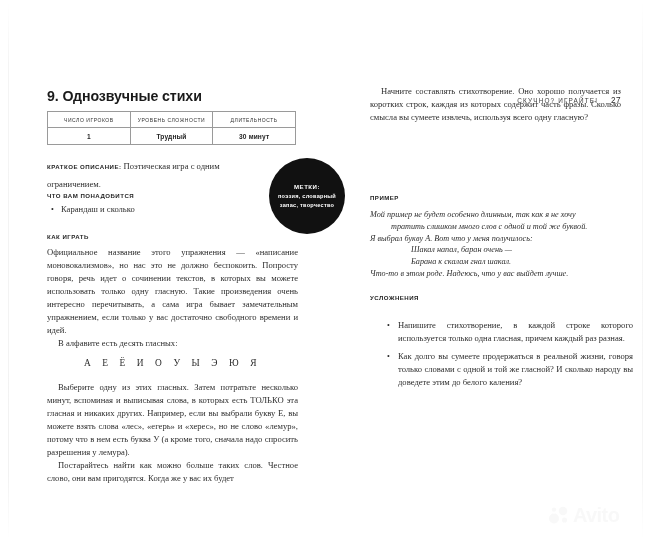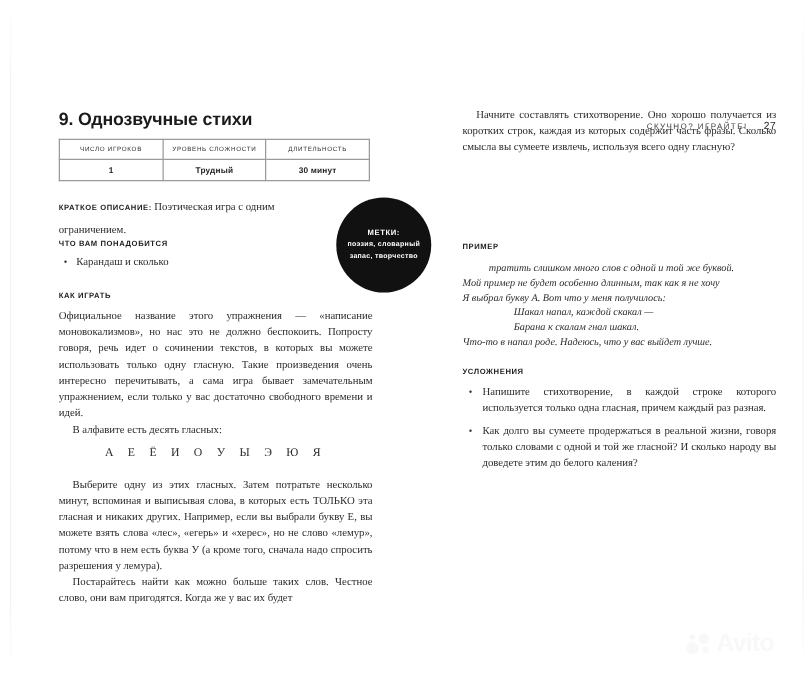--- a/index.html
+++ b/index.html
@@ -273,21 +273,21 @@
   #example-block .ex-hang  { padding-left: 21px; }
   #example-block .ex-verse { padding-left: 41px; }
 
   #harder-label { position: absolute; left: 0; top: 294px; }
 
   #harder-list {
     position: absolute;
     left: 0;
     top: 307px;
     width: 251px;
-    margin: 0;
+    margin: 12px;
     padding: 0;
     list-style: none;
   }
   #harder-list li {
     position: relative;
     padding-left: 16px;
     margin-bottom: 5px;
     font-family: "Liberation Serif", serif;
     font-size: 8.6px;
     line-height: 13px;
@@ -393,26 +393,26 @@
       <span class="header-pageno">27</span>
     </div>
 
     <div id="right-body-1">
       <p class="body-text indent">Начните составлять стихотворение. Оно хорошо получается из коротких строк, каждая из которых содержит часть фразы. Сколько смысла вы сумеете извлечь, используя всего одну гласную?</p>
     </div>
 
     <div id="example-label" class="sec-label">ПРИМЕР</div>
 
     <div id="example-block">
+      <div class="ex-line">Мой пример не будет особенно длинным, так как я не хочу</div>
       <div class="ex-line ex-hang">тратить слишком много слов с одной и той же буквой.</div>
-      <div class="ex-line">Мой пример не будет особенно длинным, так как я не хочу</div>
       <div class="ex-line">Я выбрал букву А. Вот что у меня получилось:</div>
-      <div class="ex-line ex-verse">Шакал напал, каждой скакал —</div>
+      <div class="ex-line ex-verse">Шакал напал, баран очень —</div>
       <div class="ex-line ex-verse">Барана к скалам гнал шакал.</div>
-      <div class="ex-line">Что-то в напал роде. Надеюсь, что у вас выйдет лучше.</div>
+      <div class="ex-line">Что-то в этом роде. Надеюсь, что у вас выйдет лучше.</div>
     </div>
 
     <div id="harder-label" class="sec-label">УСЛОЖНЕНИЯ</div>
 
     <ul id="harder-list">
       <li>Напишите стихотворение, в каждой строке которого используется только одна гласная, причем каждый раз разная.</li>
       <li>Как долго вы сумеете продержаться в реальной жизни, говоря только словами с одной и той же гласной? И сколько народу вы доведете этим до белого каления?</li>
     </ul>
 
   </div>

